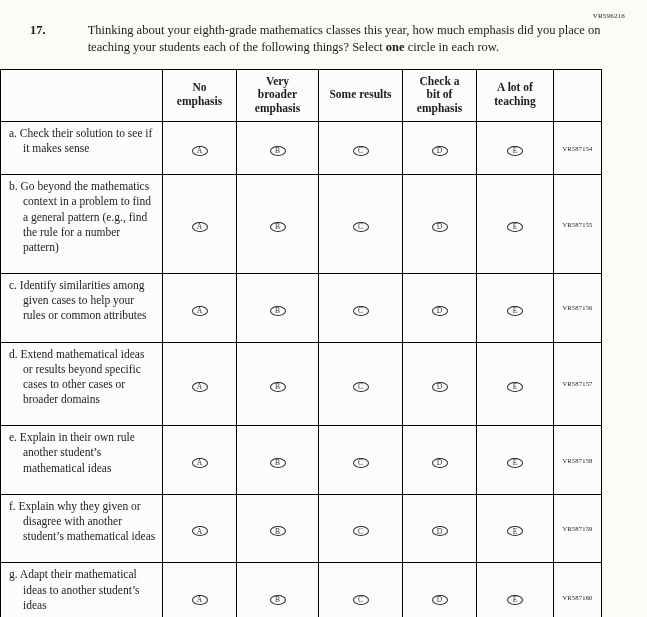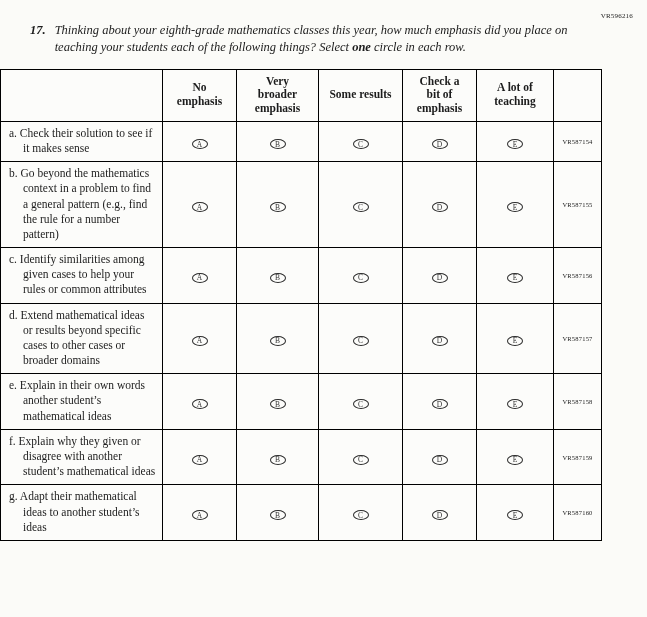--- a/index.html
+++ b/index.html
@@ -6,39 +6,38 @@
   html, body {
     margin: 0; padding: 0;
     width: 647px; height: 617px;
     background: #fbfbf8;
     font-family: "Liberation Serif", serif;
     color: #1c1c1c;
     position: relative;
   }
   .form-code-top {
     position: absolute;
-    top: 12px; right: 14px;
+    top: 12px; right: 22px;
     font-size: 7px;
     letter-spacing: .2px;
   }
   .question {
     display: flex;
     align-items: flex-start;
     margin: 22px 30px 12px 30px;
     font-size: 12.5px;
     line-height: 1.38;
     max-width: 580px;
-    font-style: italic;
   }
   .q-num {
     font-weight: bold;
     margin-right: 9px;
     white-space: nowrap;
   }
-  .q-text { flex: 1; }
+  .q-text { flex: 1; margin-left: 33px; }
   table.emphasis-table {
     border-collapse: collapse;
     table-layout: fixed;
     width: 601px;
     background: #fcfcfa;
     border: 1.6px solid #000;
   }
   col.c-label { width: 162px; }
   col.c1 { width: 74px; }
   col.c2 { width: 82px; }
@@ -53,21 +52,21 @@
     text-align: center;
     vertical-align: middle;
     padding: 5px 9px;
     line-height: 1.2;
     height: 38px;
   }
   td.row-label {
     font-size: 11.5px;
     line-height: 1.32;
     vertical-align: top;
-    padding: 4px 6px 5px 22px;
+    padding: 4px 6px 18px 22px;
     text-indent: -14px;
   }
   td.oval-cell {
     text-align: center;
     vertical-align: middle;
   }
   .oval {
     display: inline-flex;
     align-items: center;
     justify-content: center;
@@ -151,21 +150,21 @@
       <tr>
         <td class="row-label">d. Extend mathematical ideas or results beyond specific cases to other cases or broader domains</td>
         <td class="oval-cell"><span class="oval">A</span></td>
         <td class="oval-cell"><span class="oval">B</span></td>
         <td class="oval-cell"><span class="oval">C</span></td>
         <td class="oval-cell"><span class="oval">D</span></td>
         <td class="oval-cell"><span class="oval">E</span></td>
         <td class="code-cell">VR587157</td>
       </tr>
       <tr>
-        <td class="row-label">e. Explain in their own words another student’s mathematical ideas</td>
+        <td class="row-label">e. Explain in their own rule another student’s mathematical ideas</td>
         <td class="oval-cell"><span class="oval">A</span></td>
         <td class="oval-cell"><span class="oval">B</span></td>
         <td class="oval-cell"><span class="oval">C</span></td>
         <td class="oval-cell"><span class="oval">D</span></td>
         <td class="oval-cell"><span class="oval">E</span></td>
         <td class="code-cell">VR587158</td>
       </tr>
       <tr>
         <td class="row-label">f. Explain why they given or disagree with another student’s mathematical ideas</td>
         <td class="oval-cell"><span class="oval">A</span></td>

